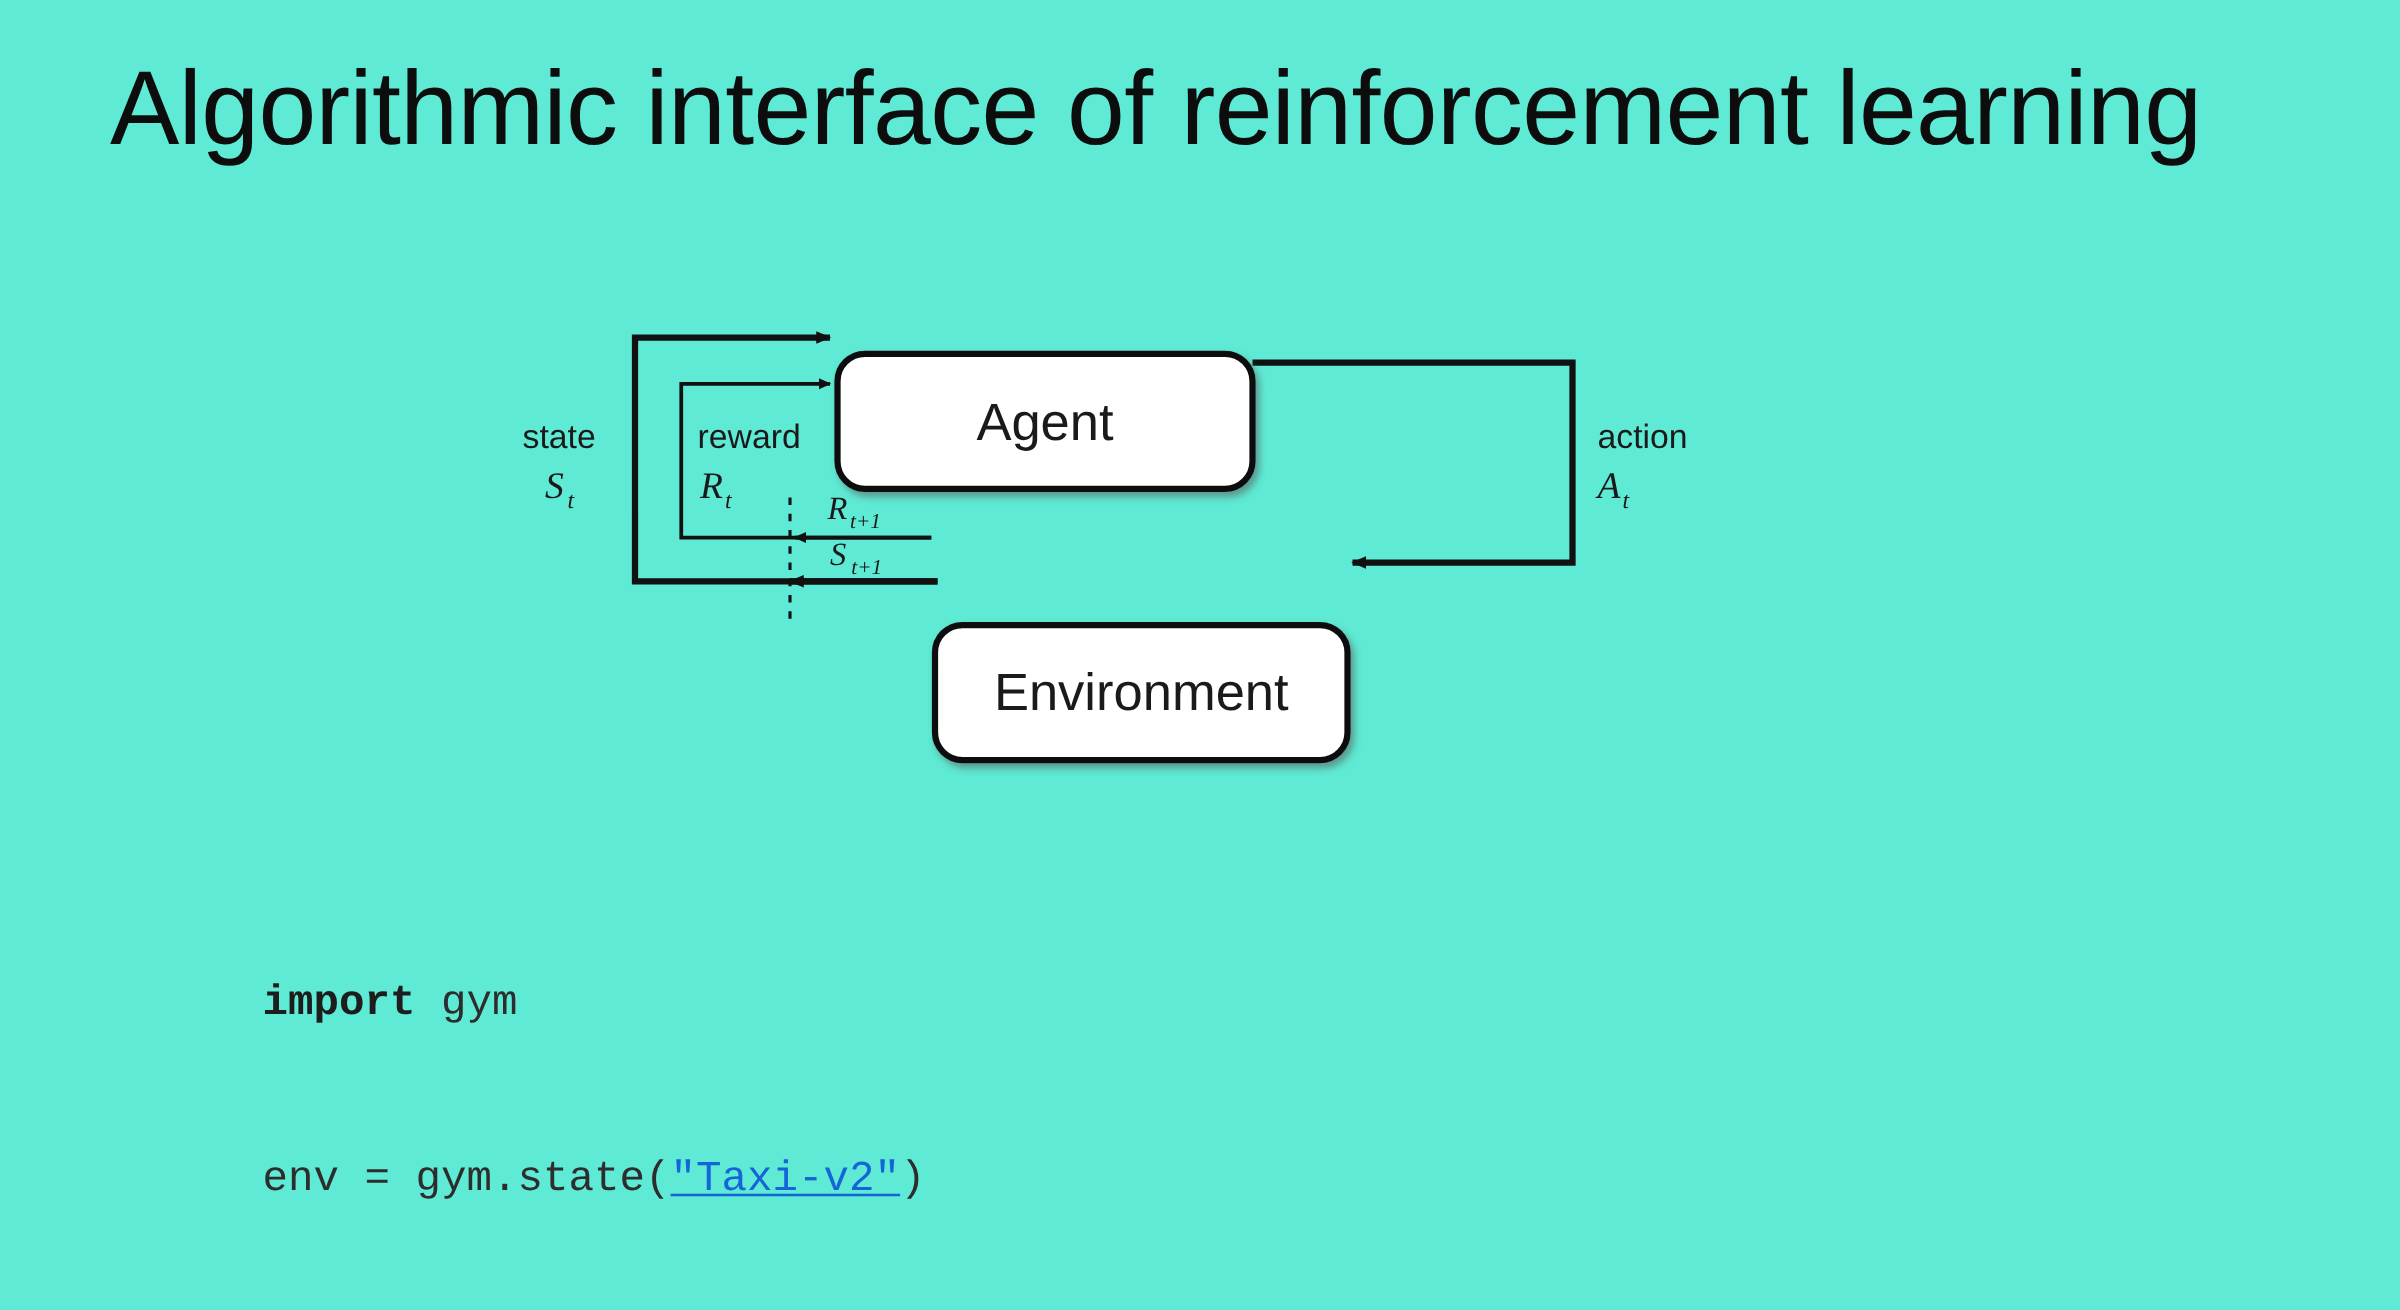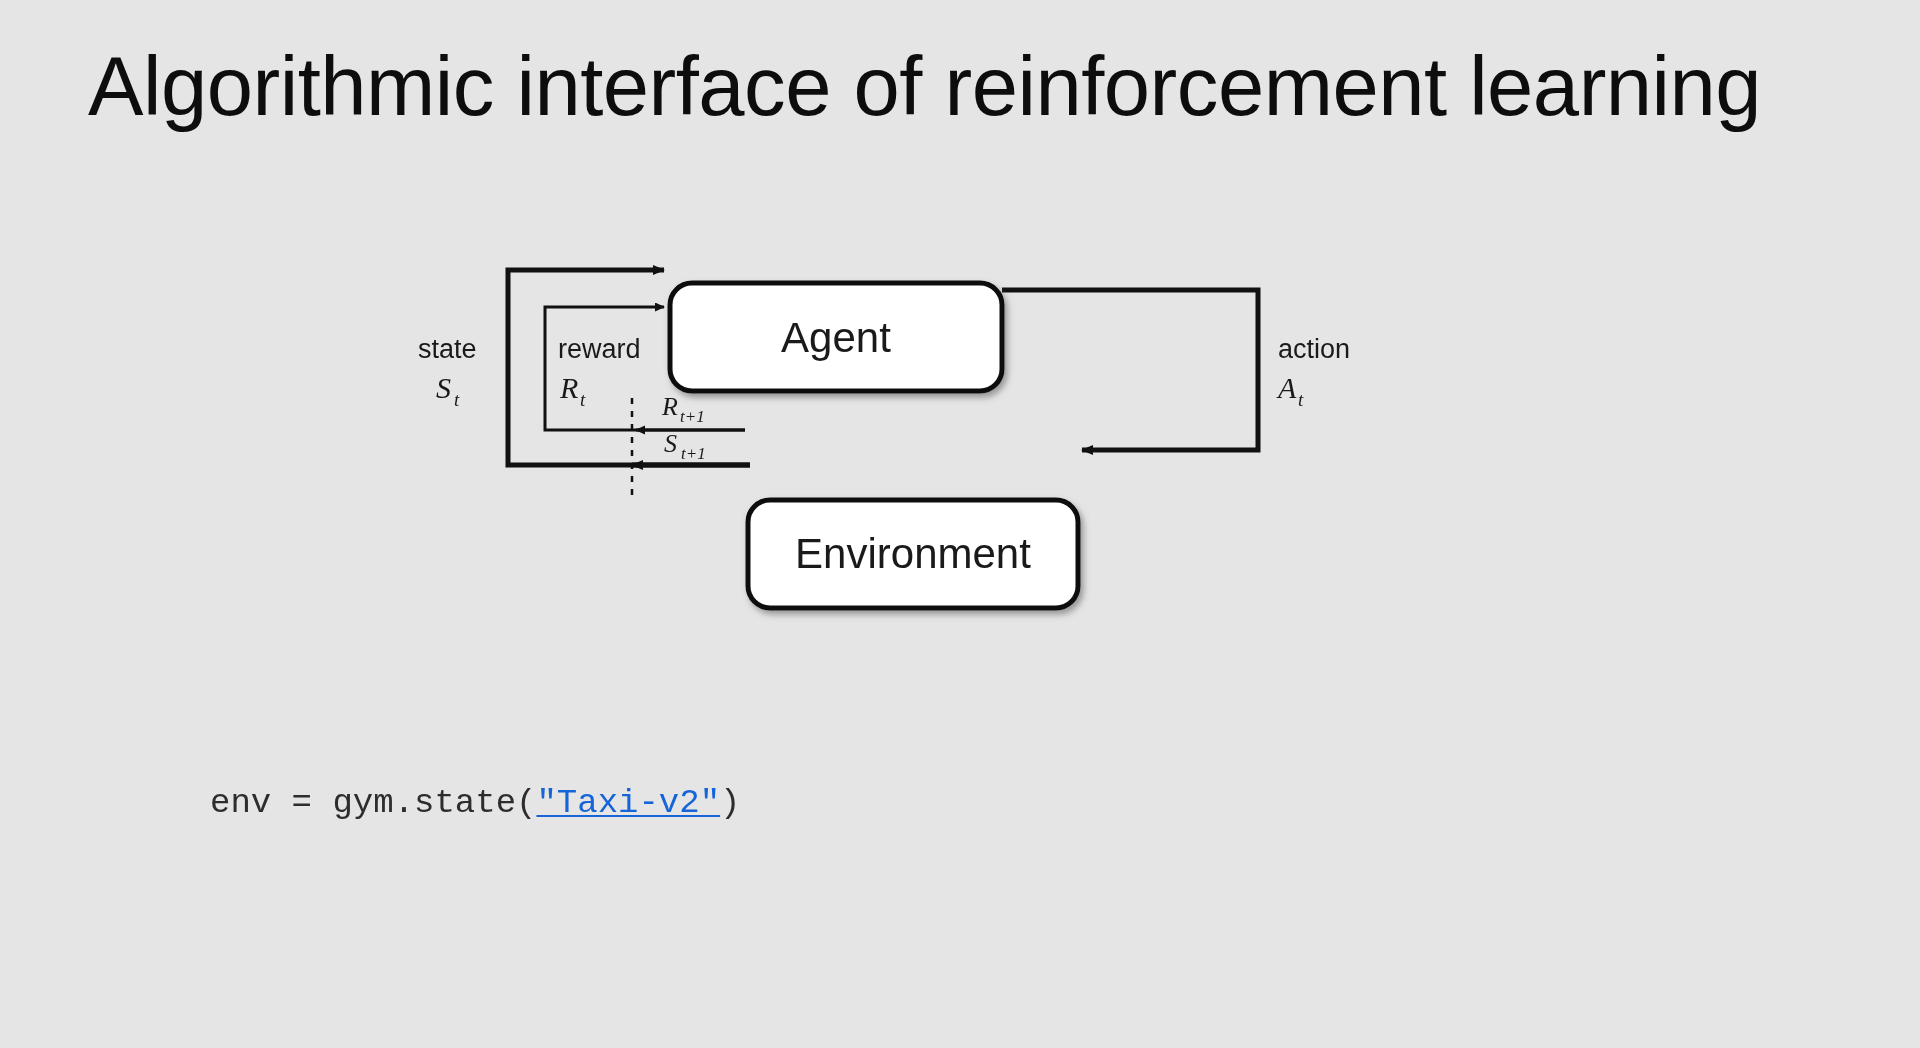--- a/index.html
+++ b/index.html
@@ -3,21 +3,21 @@
 <meta charset="utf-8">
 <style>
   html,body{margin:0;padding:0;}
   body{
     width:1920px;height:1048px;
     background:#ffffff;
     font-family:"Liberation Sans", sans-serif;
     overflow:hidden;
     position:relative;
   }
-  #slide{position:absolute;inset:0;background:#e5e5e5;}
+  #slide{position:absolute;inset:0;background:#5eead4;}
 
   
   #title{
     position:absolute;
     left:88px; top:38px;
     width:1800px;
     font-family:"Liberation Sans", sans-serif;
     font-weight:400;
     font-size:84px;
     line-height:96px;
@@ -169,20 +169,21 @@
       </g>
 
       <g>
         <text class="dgm-math-sm" x="334" y="202">S</text>
         <text class="dgm-math-sm-sub" x="351" y="209">t+1</text>
       </g>
     </svg>
   </div>
 
   <div id="code">
+    <span class="ln"><span class="kw">import</span><span> gym</span></span>
     <span class="ln"><span>env = gym.state(</span><span class="lnk">"Taxi-v2"</span><span>)</span></span>
     
     
     
     
     
   </div>
 
 </div>
 

